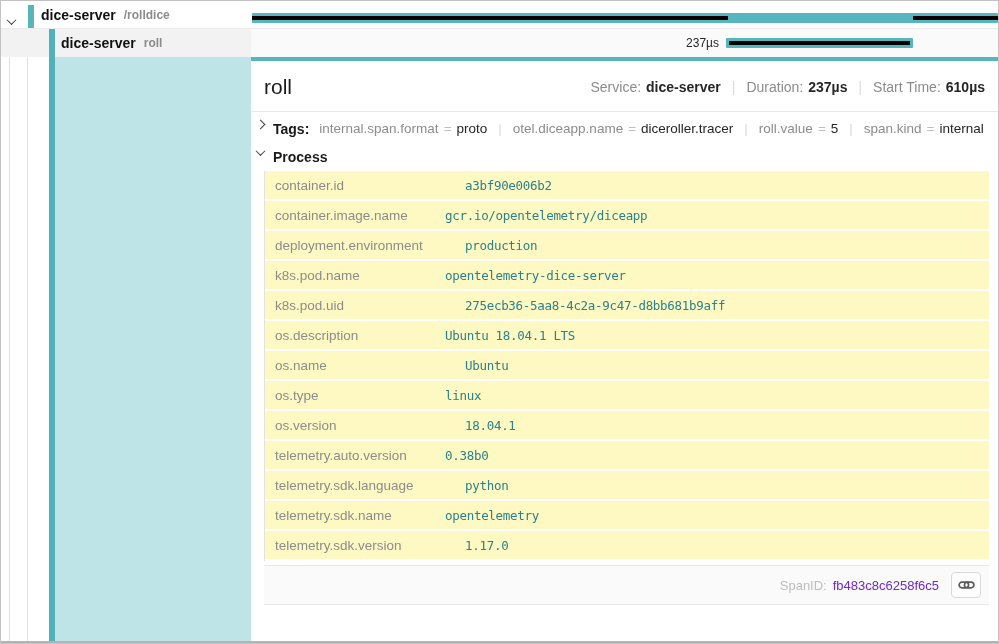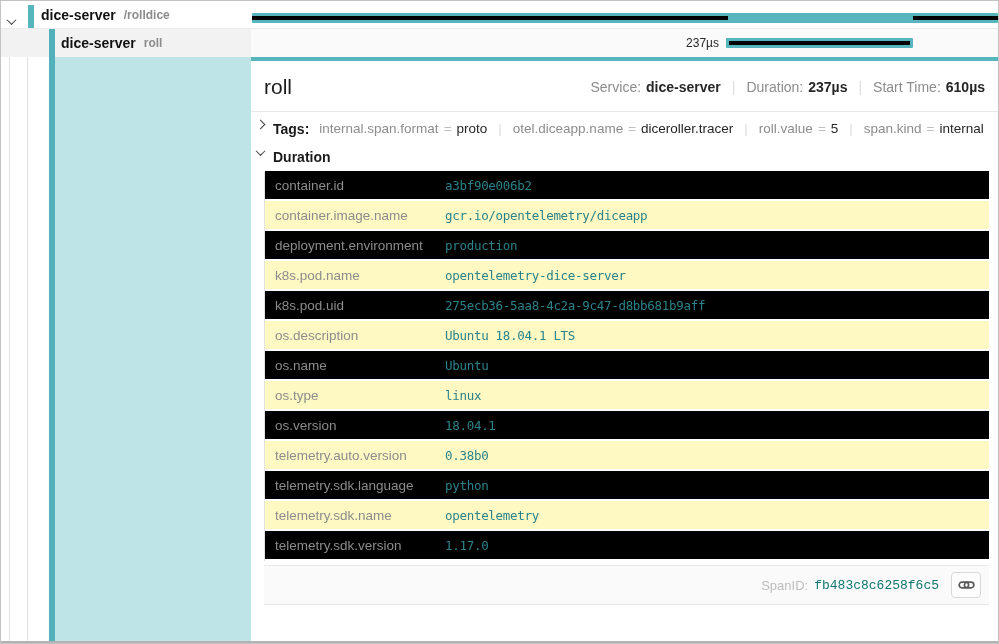--- a/index.html
+++ b/index.html
@@ -46,30 +46,30 @@
   .section-row { display:flex; align-items:flex-start; padding:9px 12px 7px 6px; font-size:14px; }
   .section-label { font-weight:700; color:#1a1a1a; margin-left:9px; }
   .tags-inline { display:flex; align-items:baseline; font-size:13.5px; margin-left:10px; white-space:nowrap; }
   .tag-key { color:#8c8c8c; }
   .tag-eq { color:#bfbfbf; margin:0 5px; }
   .tag-val { color:#262626; }
   .tag-sep { color:#d9d9d9; margin:0 11px; }
   .kv-table { margin-left:13px; margin-right:10px; border-left:1px solid #e2e2e2; }
   .kv-row { display:flex; align-items:center; height:30px; border-bottom:2px solid #fff; font-size:13.5px; }
   .kv-row.even { background:#fef9c3; }
-  .kv-row.odd { background:#000000; }
+  .kv-row.odd { background:#fef9c3;gap:20px; }
   .kv-key { flex:0 0 170px; padding-left:10px; color:#8c8c8c; }
   .kv-val { padding-left:10px; font-family:"DejaVu Sans Mono", monospace; font-size:12.5px; color:#2b828a; letter-spacing:-0.3px; }
   .panel-footer {
     margin:4px 10px 0 13px; height:40px; background:#fafafa;
     border-top:1px solid #e8e8e8; border-bottom:1px solid #e8e8e8;
     display:flex; align-items:center; justify-content:flex-end; gap:6px; padding-right:8px;
   }
   .spanid-label { font-size:13px; color:#bdbdbd; }
-  .spanid-value { font-size:13px; color:#0f766e;font-family:Liberation Mono, monospace; }
+  .spanid-value { font-size:13px; color:#6d28d9; }
   .link-btn {
     width:30px; height:26px; margin-left:6px; background:#fdfdfd;
     border:1px solid #d9d9d9; border-radius:4px;
     display:flex; align-items:center; justify-content:center; cursor:pointer;
   }
   .bottom-line { position:absolute; left:0; top:640px; width:999px; height:2px; background:#b3b3b3; z-index:6; }
 </style>
 </head>
 <body>
 
@@ -146,21 +146,21 @@
         <span class="tag-val">5</span>
         <span class="tag-sep">|</span>
         <span class="tag-key">span.kind</span>
         <span class="tag-eq">=</span>
         <span class="tag-val">internal</span>
       </span>
     </div>
 
     <div class="section-row" style="padding-top:5px; padding-bottom:6px;">
       <span class="chev chev-down"></span>
-      <span class="section-label">Duration</span>
+      <span class="section-label">Process</span>
     </div>
 
     <div class="kv-table">
       <div class="kv-row odd">
         <span class="kv-key">container.id</span>
         <span class="kv-val">a3bf90e006b2</span>
       </div>
       <div class="kv-row even">
         <span class="kv-key">container.image.name</span>
         <span class="kv-val">gcr.io/opentelemetry/diceapp</span>

